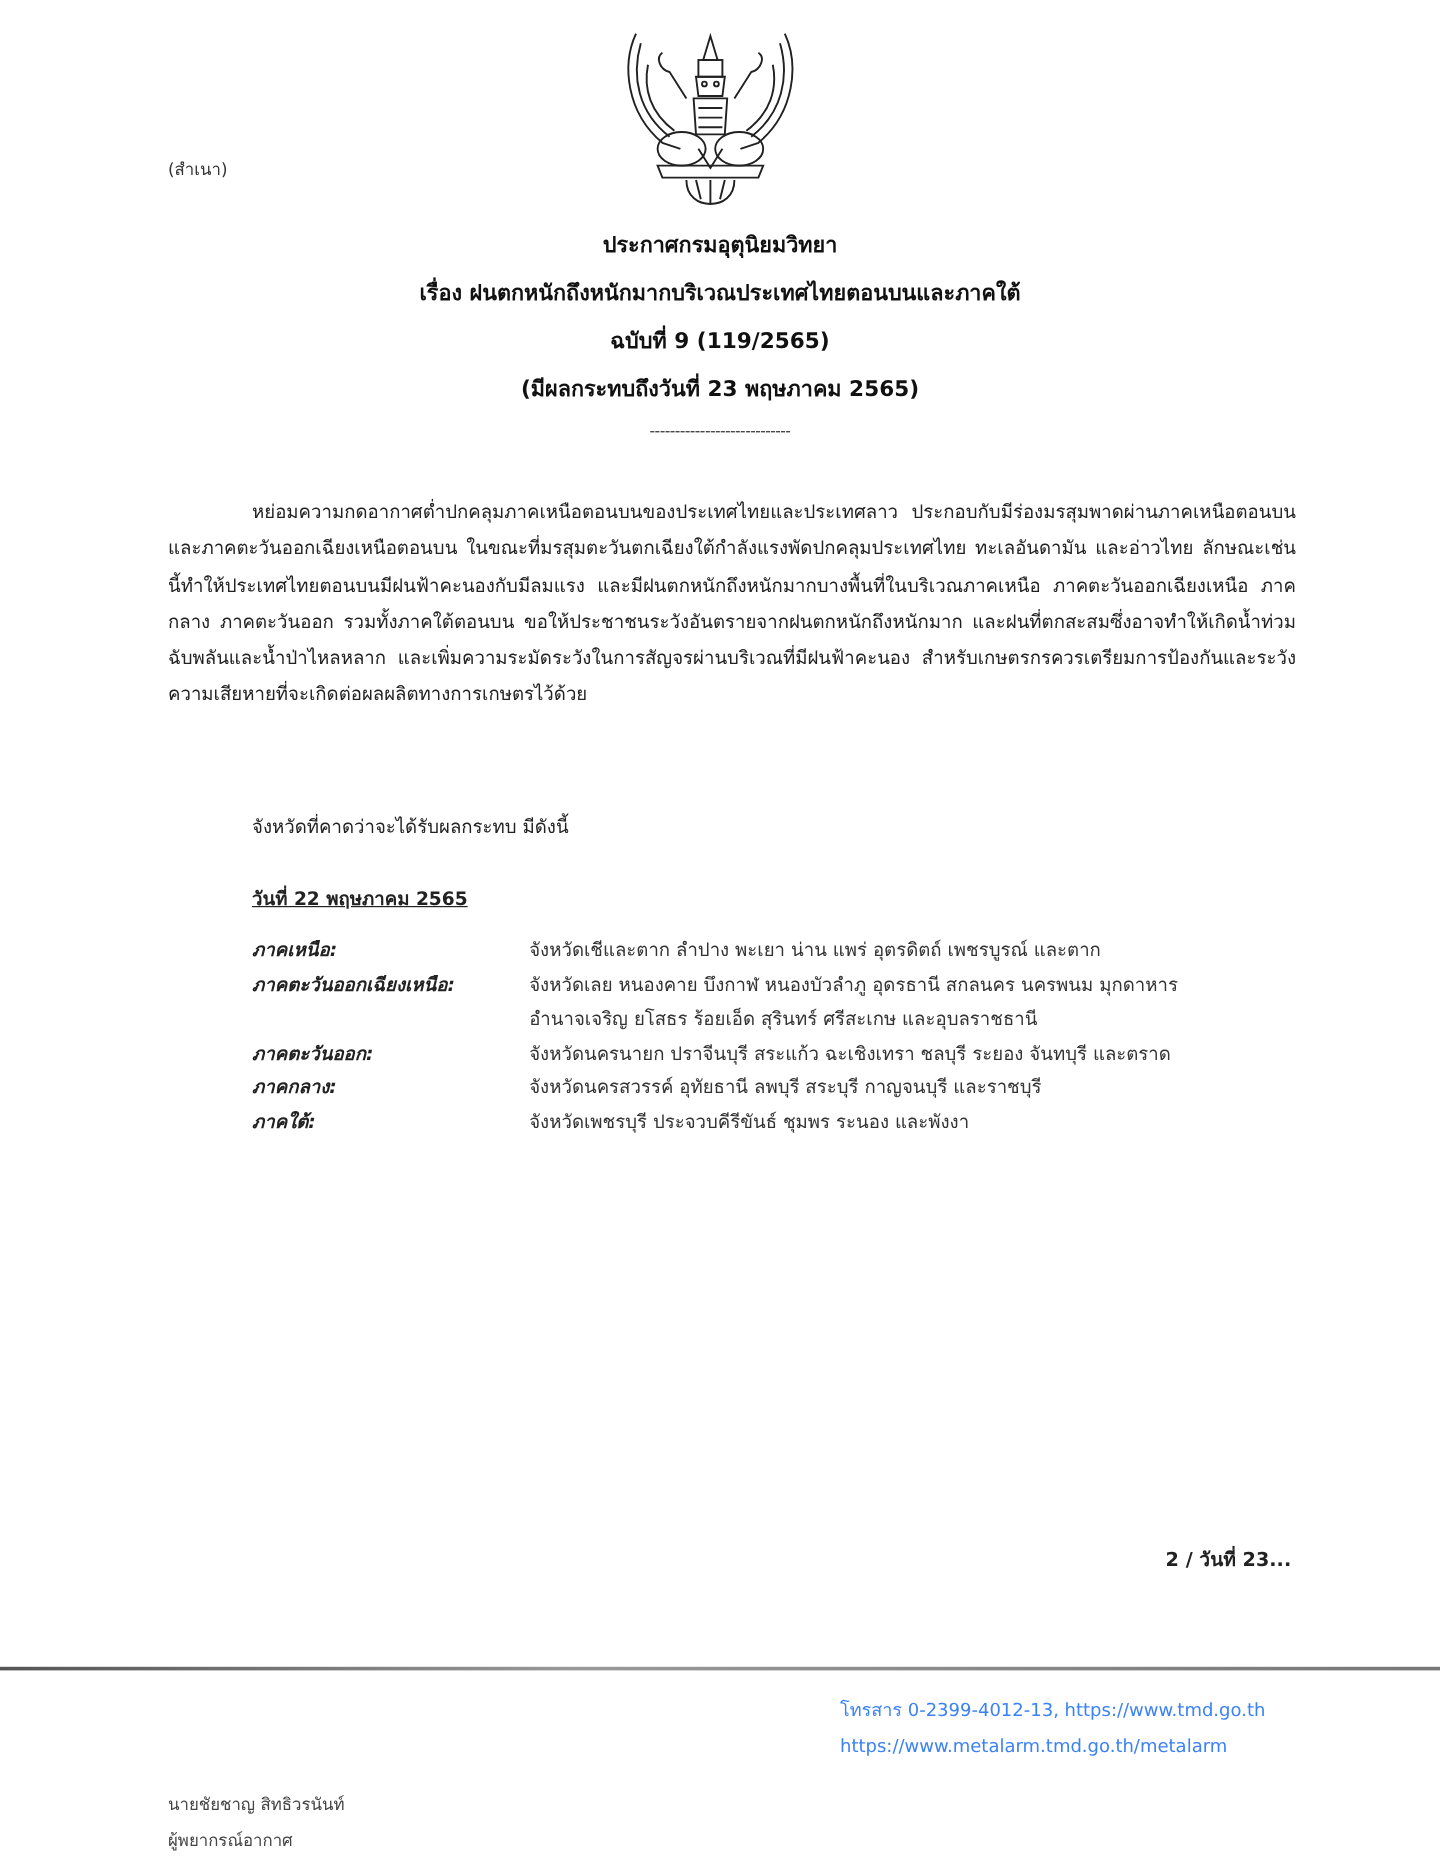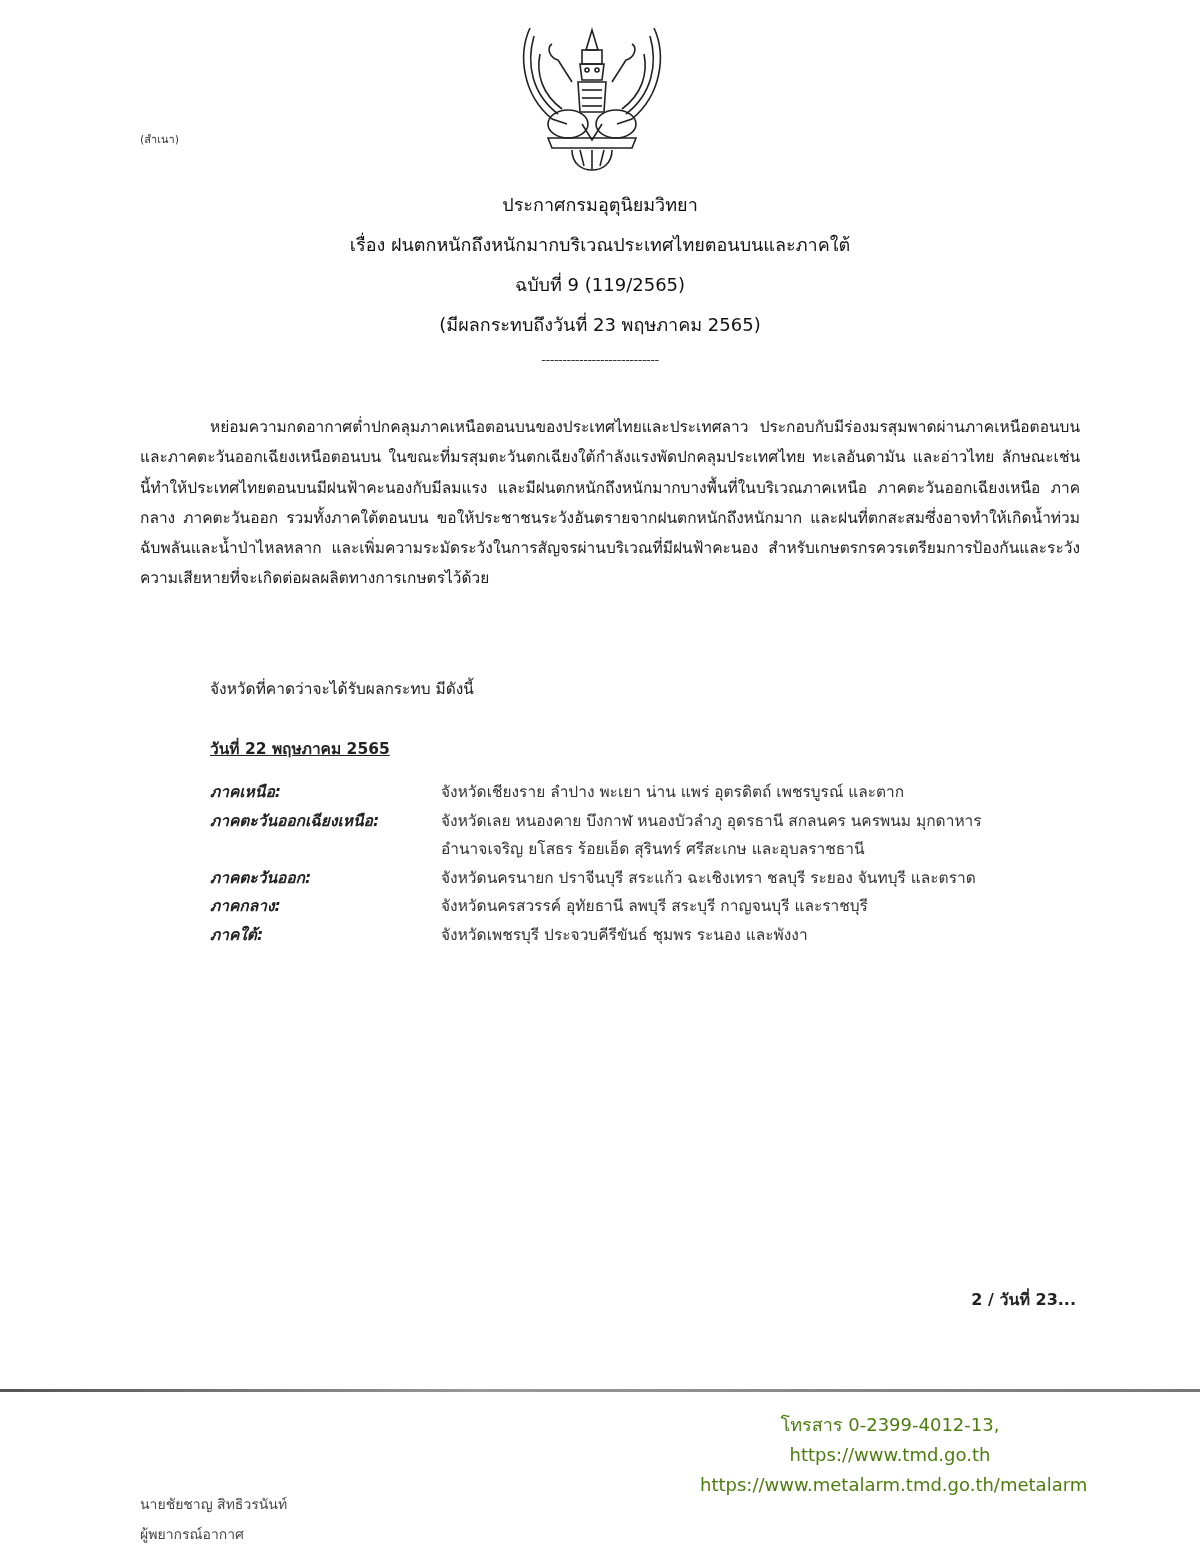--- a/index.html
+++ b/index.html
@@ -1,44 +1,44 @@
 <!DOCTYPE html>
 <html><head>
 <meta charset="utf-8">
 <style>
   * { margin: 0; padding: 0; box-sizing: border-box; }
   html, body { width: 1200px; height: 1553px; background: #ffffff; overflow: hidden; }
   body { position: relative; font-family: "DejaVu Sans", sans-serif; color: #222; }
 
-  .copy-mark { position: absolute; left: 140px; top: 130px; font-size: 11px; color: #333; }
+  .copy-mark { position: absolute; left: 140px; top: 130px; font-size: 14px; color: #333; }
 
   .emblem { position: absolute; left: 512px; top: 24px; width: 160px; height: 150px; }
 
   .title-block { position: absolute; left: 0; top: 185px; width: 1200px; text-align: center; }
-  .title-block .line { font-weight: normal; font-size: 18px; color: #111; height: 40px; line-height: 40px; text-align: center; }
+  .title-block .line { font-weight: bold; font-size: 18px; color: #111; height: 40px; line-height: 40px; text-align: center; }
   .title-block .sep { font-size: 13px; color: #333; height: 30px; line-height: 30px; letter-spacing: -0.5px; }
 
   .body-para { position: absolute; left: 140px; top: 412px; width: 940px; font-size: 15.5px; line-height: 30.3px; color: #222; text-align: justify; }
   .body-para .indent { display: inline-block; width: 70px; }
 
   .affected-intro { position: absolute; left: 210px; top: 676px; font-size: 15.5px; color: #222; }
 
   .date-heading { position: absolute; left: 210px; top: 736px; font-size: 15.5px; font-weight: bold; color: #222; text-decoration: underline; }
 
   .regions { position: absolute; left: 210px; top: 778px; width: 880px; }
   .region-row { display: flex; font-size: 15.5px; line-height: 28.5px; gap: 16px; }
   .region-label { width: 215px; font-weight: bold; font-style: italic; color: #222; flex-shrink: 0; }
   .region-provinces { color: #333; }
 
   .continue-note { position: absolute; right: 124px; top: 1287px; font-size: 16px; font-weight: bold; color: #222; text-align: center; }
 
   .footer-rule { position: absolute; left: 0; top: 1389px; width: 1200px; height: 3px; background: linear-gradient(to right, #555, #999 40%, #777); }
 
   .footer-left { position: absolute; left: 140px; top: 1489px; font-size: 14px; line-height: 30px; color: #444; }
-  .footer-right { position: absolute; left: 700px; top: 1410px; width: 380px; font-size: 18px; line-height: 30px; color: #4d7c0f; text-align: center; }
+  .footer-right { position: absolute; left: 700px; top: 1410px; width: 380px; font-size: 15px; line-height: 30px; color: #3b82f6; text-align: left; }
   .footer-right .l2 { padding-right: 38px; }
 </style>
 </head>
 <body>
 
 <div class="copy-mark">(สำเนา)</div>
 
 <svg class="emblem" viewBox="0 0 160 150" xmlns="http://www.w3.org/2000/svg">
   <g fill="none" stroke="#222" stroke-width="1.6">
 
@@ -88,21 +88,21 @@
 <div class="body-para"><span class="indent"></span><span>หย่อมความกดอากาศต่ำปกคลุมภาคเหนือตอนบนของประเทศไทยและประเทศลาว ประกอบกับมีร่องมรสุมพาดผ่านภาคเหนือตอนบน และภาคตะวันออกเฉียงเหนือตอนบน ในขณะที่มรสุมตะวันตกเฉียงใต้กำลังแรงพัดปกคลุมประเทศไทย ทะเลอันดามัน และอ่าวไทย ลักษณะเช่นนี้ทำให้ประเทศไทยตอนบนมีฝนฟ้าคะนองกับมีลมแรง และมีฝนตกหนักถึงหนักมากบางพื้นที่ในบริเวณภาคเหนือ ภาคตะวันออกเฉียงเหนือ ภาคกลาง ภาคตะวันออก รวมทั้งภาคใต้ตอนบน ขอให้ประชาชนระวังอันตรายจากฝนตกหนักถึงหนักมาก และฝนที่ตกสะสมซึ่งอาจทำให้เกิดน้ำท่วมฉับพลันและน้ำป่าไหลหลาก และเพิ่มความระมัดระวังในการสัญจรผ่านบริเวณที่มีฝนฟ้าคะนอง สำหรับเกษตรกรควรเตรียมการป้องกันและระวังความเสียหายที่จะเกิดต่อผลผลิตทางการเกษตรไว้ด้วย</span></div>
 
 <div class="affected-intro">จังหวัดที่คาดว่าจะได้รับผลกระทบ มีดังนี้</div>
 
 <div class="date-heading">วันที่ 22 พฤษภาคม 2565</div>
 
 <div class="regions">
   <div class="region-row">
     <div class="region-label">ภาคเหนือ:</div>
     <div class="region-provinces">
-      <div>จังหวัดเชียงราย ลำปาง พะเยา น่าน แพร่ อุตรดิตถ์ เพชรบูรณ์ และตาก</div>
+      <div>จังหวัดเชีและตาก ลำปาง พะเยา น่าน แพร่ อุตรดิตถ์ เพชรบูรณ์ และตาก</div>
     </div>
   </div>
   <div class="region-row">
     <div class="region-label">ภาคตะวันออกเฉียงเหนือ:</div>
     <div class="region-provinces">
       <div>จังหวัดเลย หนองคาย บึงกาฬ หนองบัวลำภู อุดรธานี สกลนคร นครพนม มุกดาหาร</div>
       <div>อำนาจเจริญ ยโสธร ร้อยเอ็ด สุรินทร์ ศรีสะเกษ และอุบลราชธานี</div>
     </div>
   </div>
   <div class="region-row">

